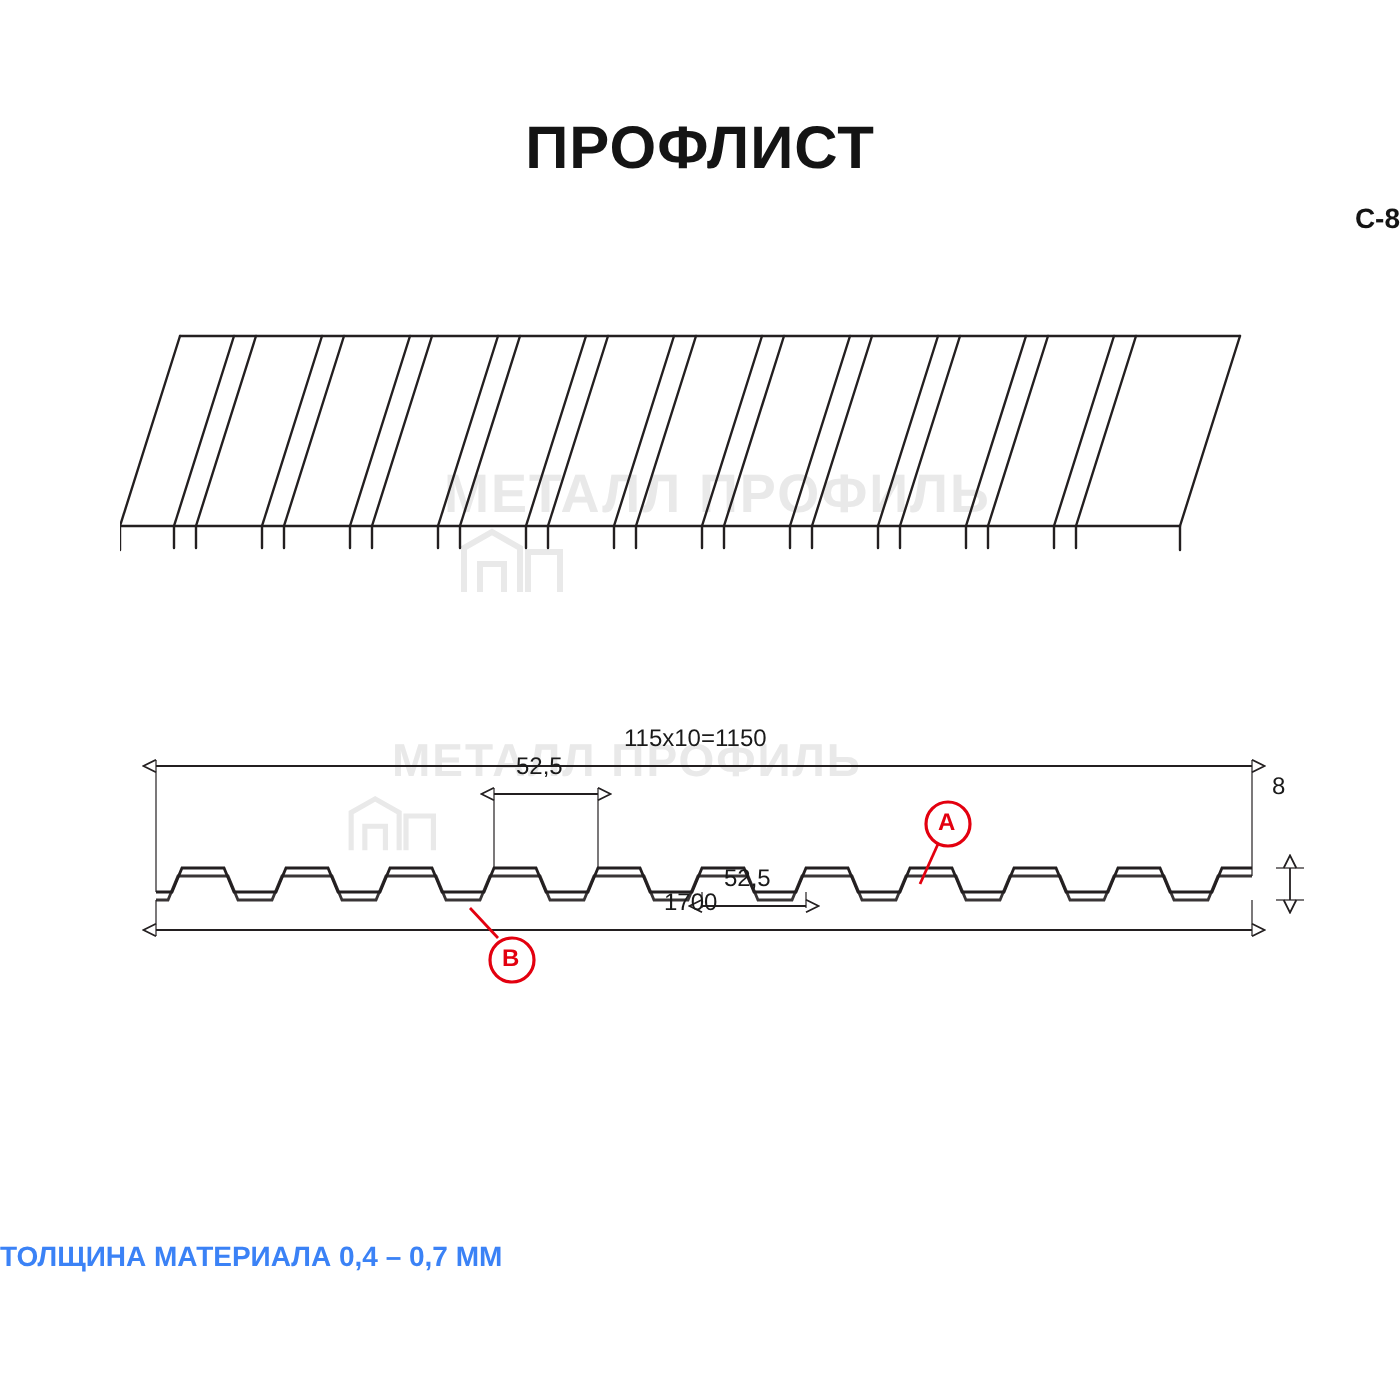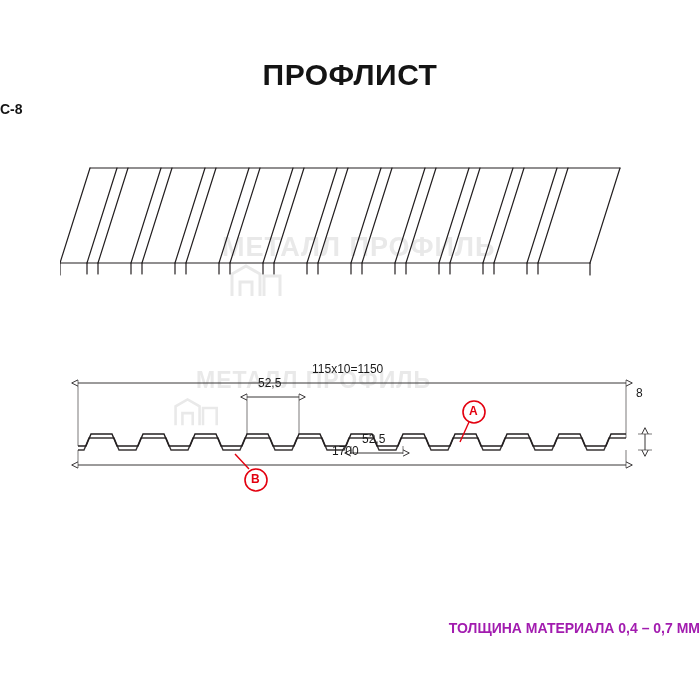--- a/index.html
+++ b/index.html
@@ -29,34 +29,34 @@
     font-size: 30px;
     font-weight: bold;
     letter-spacing: 0.5px;
     color: #141414;
   }
   .subtitle {
     position: absolute;
     top: 101px;
     left: 0;
     width: 700px;
+    text-align: right;
+    font-size: 14px;
+    font-weight: bold;
+    color: #141414;
+  }
+  .footer-note {
+    position: absolute;
+    top: 620px;
+    left: 0;
+    width: 700px;
     text-align: left;
     font-size: 14px;
     font-weight: bold;
-    color: #141414;
-  }
-  .footer-note {
-    position: absolute;
-    top: 620px;
-    left: 0;
-    width: 700px;
-    text-align: right;
-    font-size: 14px;
-    font-weight: bold;
-    color: #a21caf;
+    color: #3b82f6;
   }
   .iso-wrap {
     position: absolute;
     top: 140px;
     left: 60px;
     width: 580px;
     height: 170px;
   }
   .section-wrap {
     position: absolute;

